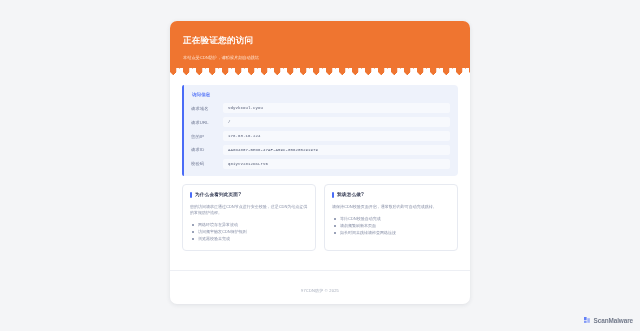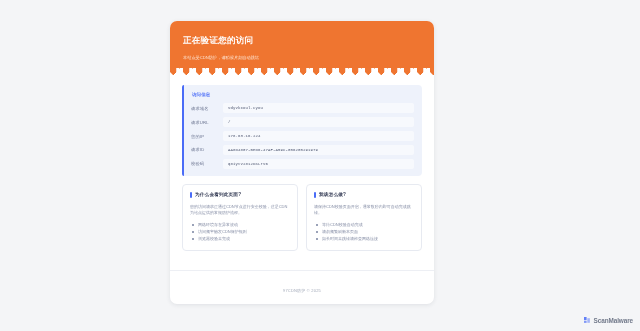--- a/index.html
+++ b/index.html
@@ -13,21 +13,21 @@
     font-family: "Liberation Sans", sans-serif;
     overflow: hidden;
     position: relative;
   }
 
   
   .page-wrap {
     position: absolute;
     left: 170px;
     top: 21px;
-    width: 264px;
+    width: 300px;
     height: 283px;
     background: #ffffff;
     border-radius: 7px;
     box-shadow: 0 1px 4px rgba(40,50,70,0.10);
     overflow: hidden;
     display: flex;
     flex-direction: column;
   }
 
   

